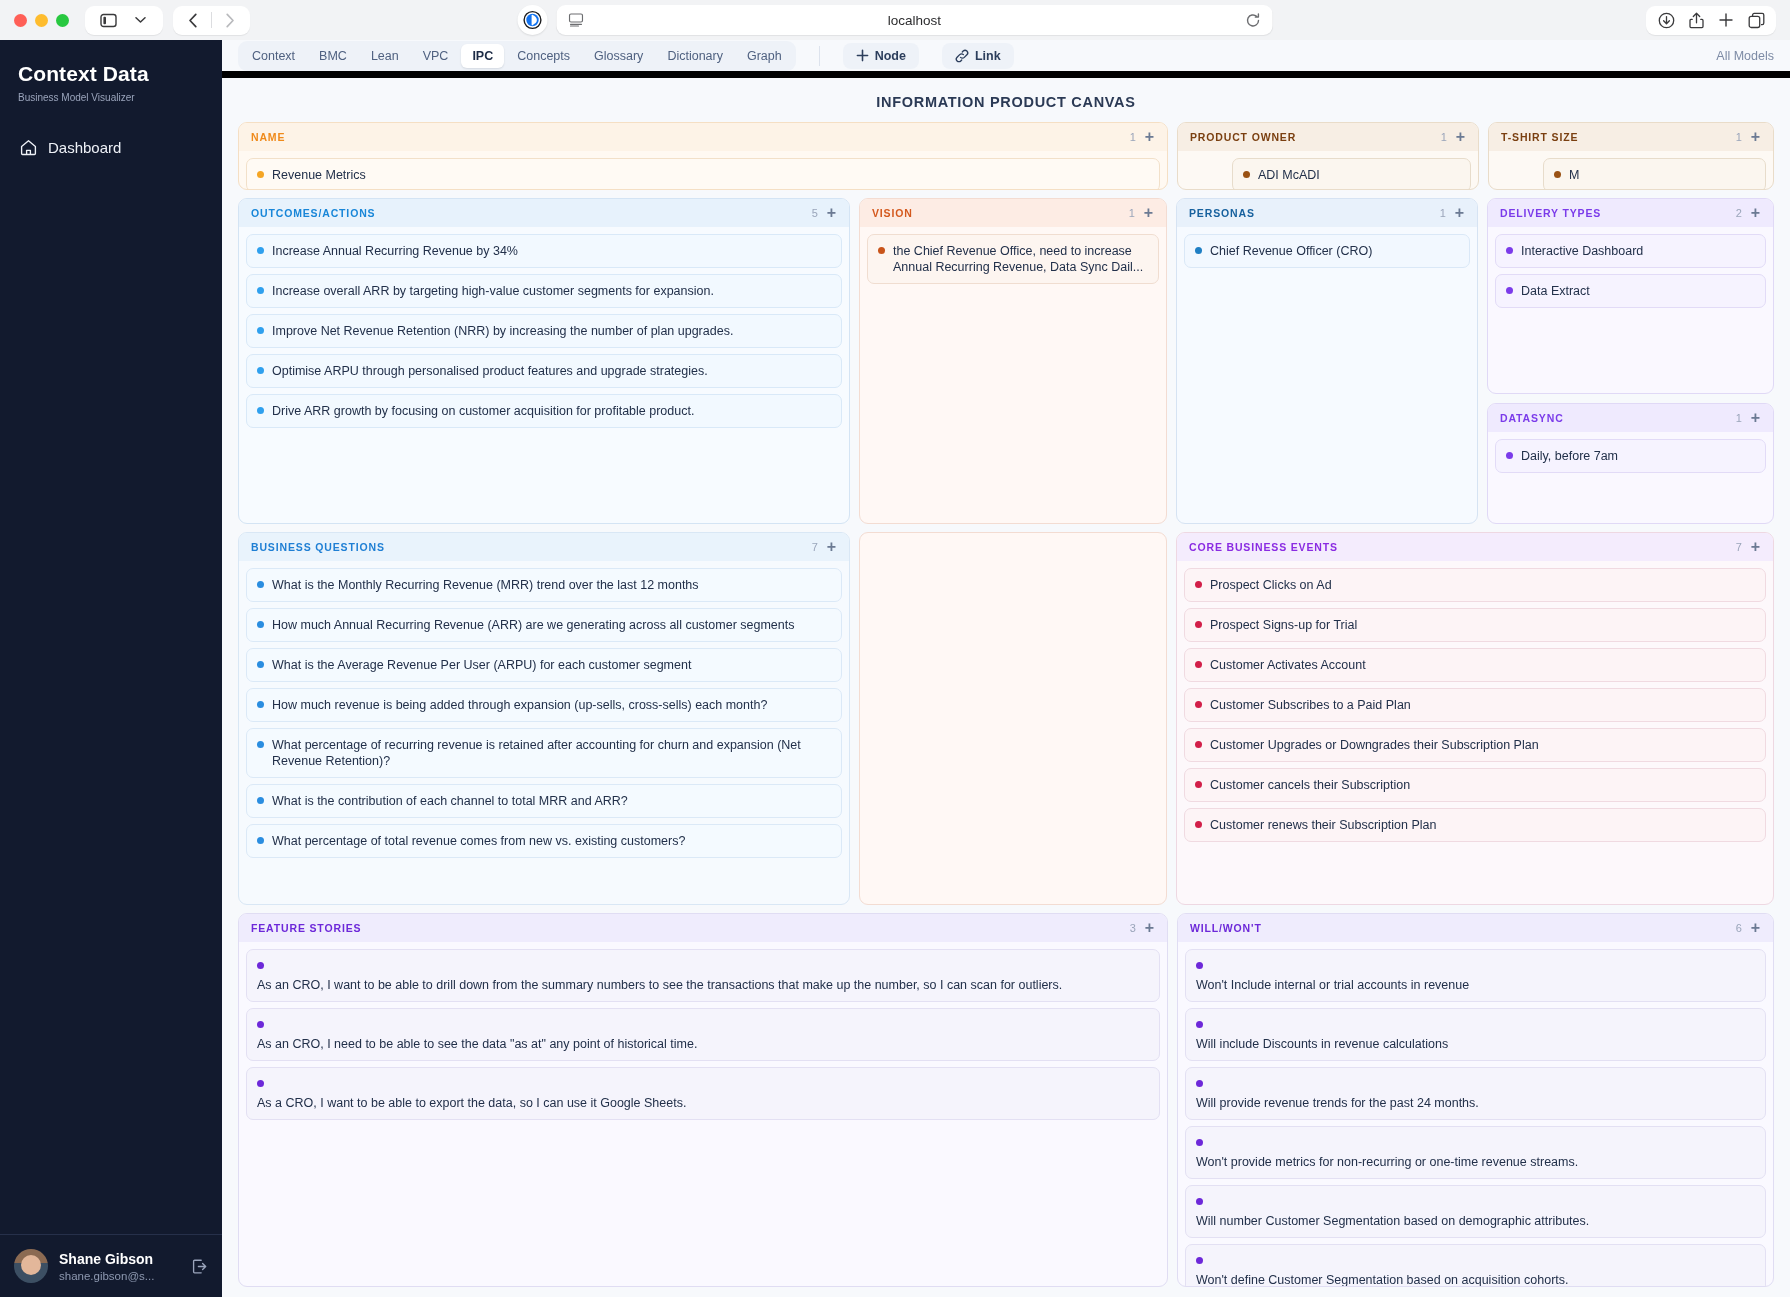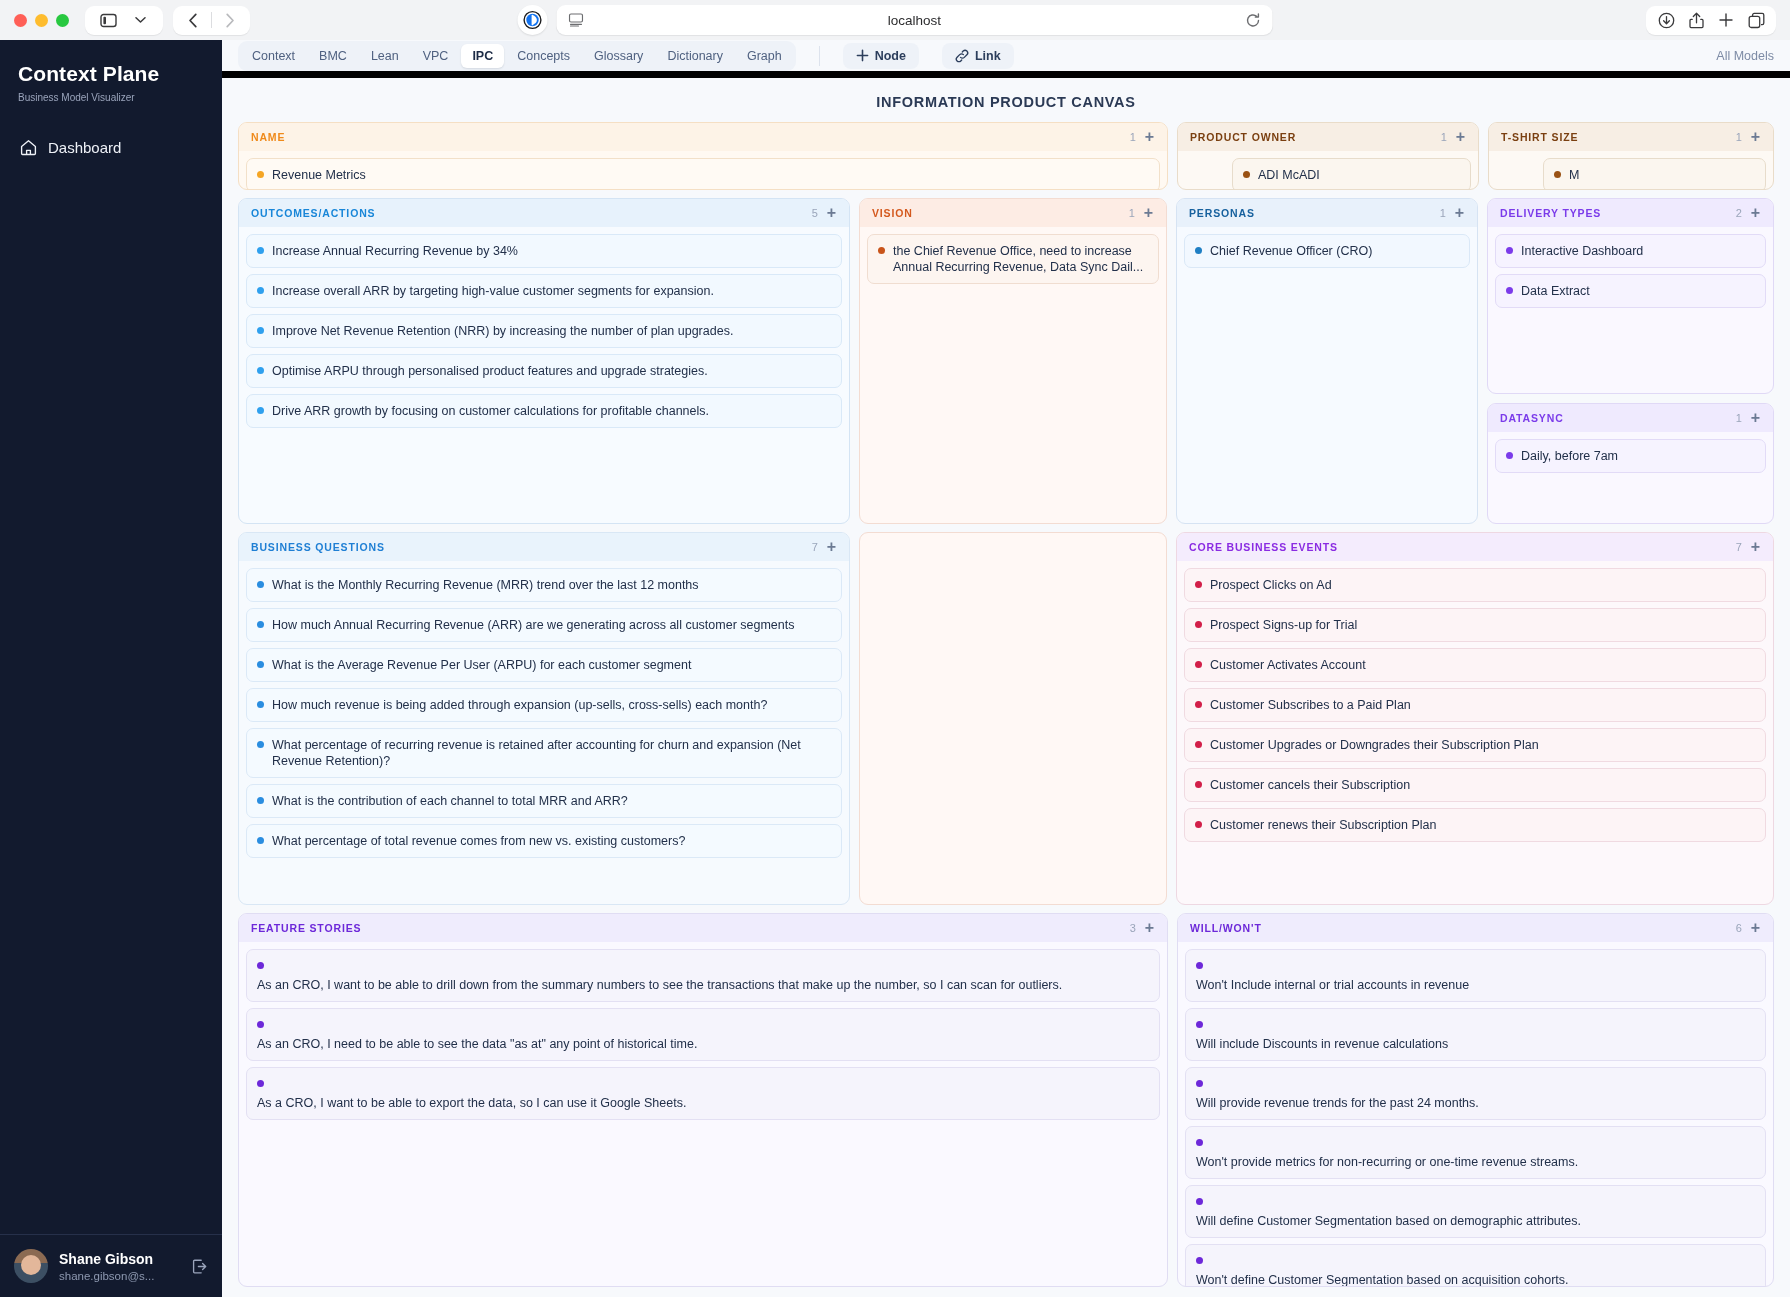--- a/index.html
+++ b/index.html
@@ -296,21 +296,21 @@
           <path d="M4.6 4.2 V3 a1.6 1.6 0 0 1 1.6-1.6 h8 a1.6 1.6 0 0 1 1.6 1.6 v8.1 a1.6 1.6 0 0 1-1.6 1.6 h-1.2" fill="none" stroke="currentColor" stroke-width="1.3"></path>
         </svg>
     </span>
   </div>
 </div>
 
 <div class="app">
 
   <aside class="sidebar">
     <div class="sb-head">
-      <div class="sb-title">Context Plane</div>
+      <div class="sb-title">Context Data</div>
       <div class="sb-sub">Business Model Visualizer</div>
     </div>
     <nav class="sb-nav">
       <div class="sb-item">
         <span>
           <svg width="17" height="17" viewBox="0 0 17 17">
               <path d="M1.6 7.4 L8.5 1.8 L15.4 7.4 V14.6 a.9 .9 0 0 1-.9 .9 H2.5 a.9 .9 0 0 1-.9-.9 Z" fill="none" stroke="#eef1f7" stroke-width="1.35" stroke-linejoin="round"></path>
               <path d="M6.6 15.5 v-4.2 h3.8 v4.2" fill="none" stroke="#eef1f7" stroke-width="1.35" stroke-linejoin="round"></path>
             </svg>
         </span>
@@ -436,21 +436,21 @@
             <div class="card">
                 <span class="bullet"></span>
                 <span class="txt">Improve Net Revenue Retention (NRR) by increasing the number of plan upgrades.</span>
               </div>
             <div class="card">
                 <span class="bullet"></span>
                 <span class="txt">Optimise ARPU through personalised product features and upgrade strategies.</span>
               </div>
             <div class="card">
                 <span class="bullet"></span>
-                <span class="txt">Drive ARR growth by focusing on customer calculations for profitable channels.</span>
+                <span class="txt">Drive ARR growth by focusing on customer acquisition for profitable product.</span>
               </div>
           </div>
         </div>
 
         <div class="panel t-red" style="flex:0 0 308px;">
           <div class="panel-head">
             <span class="ttl">VISION</span>
             <span class="cnt">1</span>
             <span class="plus">+</span>
           </div>
@@ -633,21 +633,21 @@
             <div class="card">
                 <span class="bullet"></span>
                 <span class="txt">Will provide revenue trends for the past 24 months.</span>
               </div>
             <div class="card">
                 <span class="bullet"></span>
                 <span class="txt">Won't provide metrics for non-recurring or one-time revenue streams.</span>
               </div>
             <div class="card">
                 <span class="bullet"></span>
-                <span class="txt">Will define Customer Segmentation based on demographic attributes.</span>
+                <span class="txt">Will number Customer Segmentation based on demographic attributes.</span>
               </div>
             <div class="card">
                 <span class="bullet"></span>
                 <span class="txt">Won't define Customer Segmentation based on acquisition cohorts.</span>
               </div>
           </div>
         </div>
       </div>
 
     </div>

